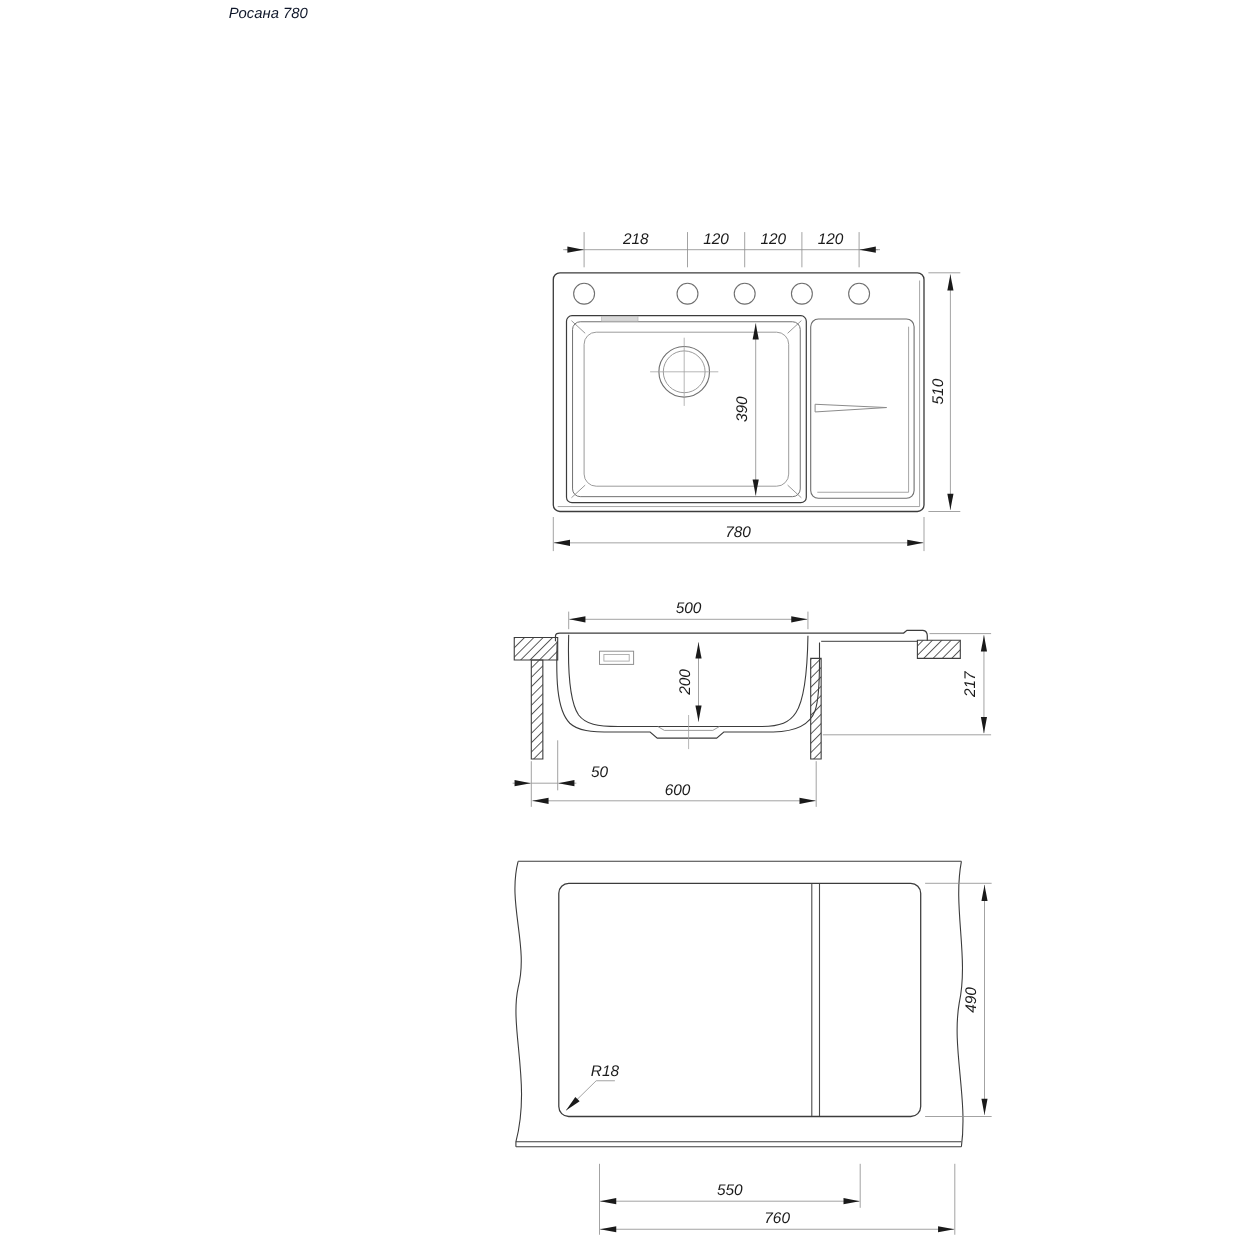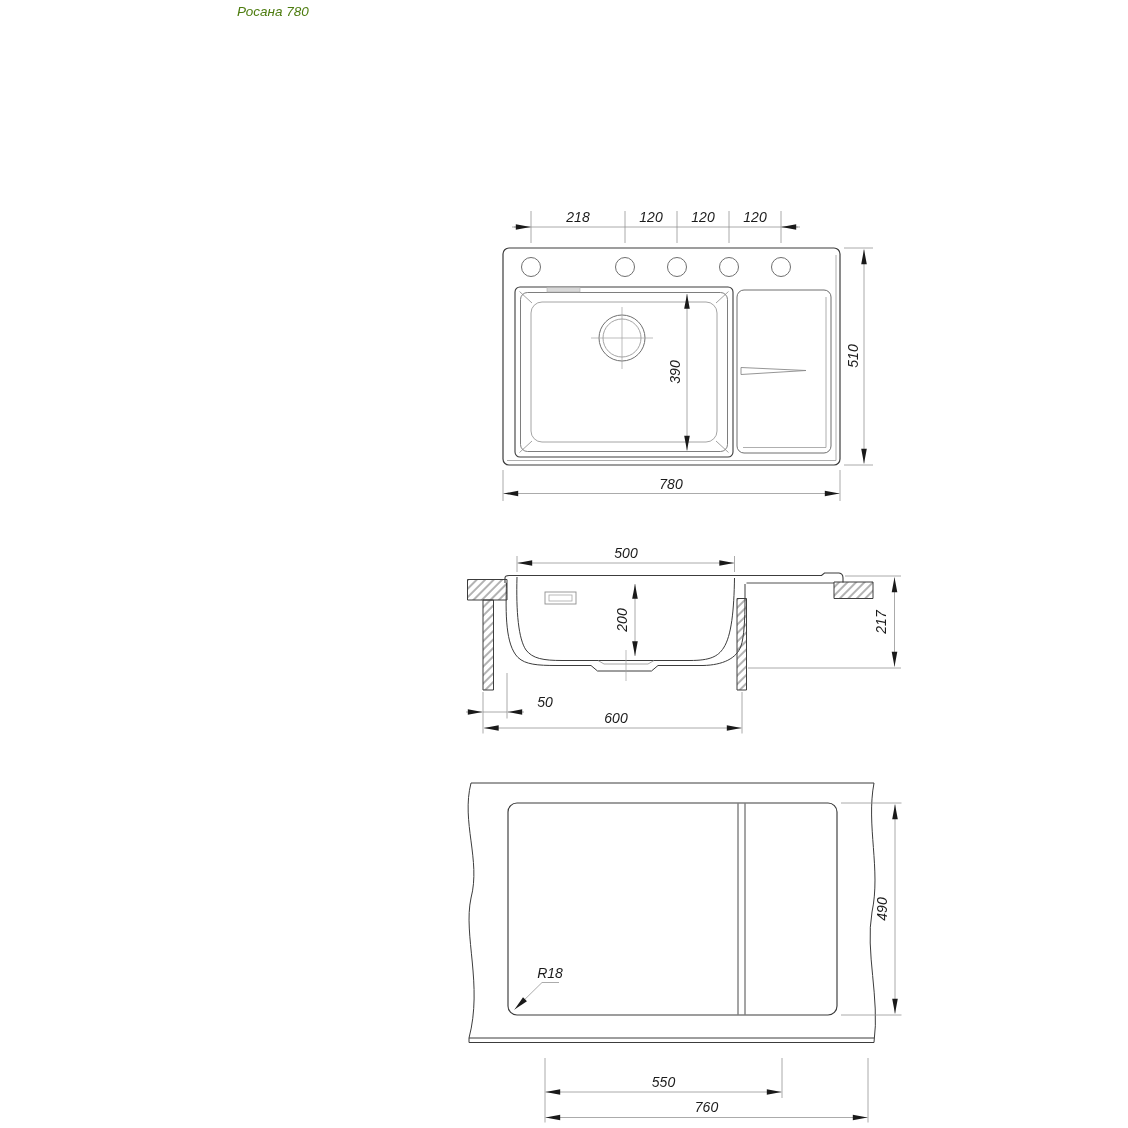--- a/index.html
+++ b/index.html
@@ -5,23 +5,23 @@
   html,body{margin:0;padding:0;background:#fff;}
   .canvas{
     position:relative;
     width:1128px;height:1128px;
     background:#ffffff;
     font-family:"Liberation Sans", sans-serif;
     overflow:hidden;
   }
   .drawing-title{
     position:absolute;
-    left:237px;top:4px;
+    left:208px;top:4px;
     font:italic 13.5px "Liberation Sans", sans-serif;
-    color:#4d7c0f;
+    color:#0f172a;
     white-space:nowrap;
   }
   svg{position:absolute;left:0;top:0;}
   .dim{
     font:italic 14px "Liberation Sans", sans-serif;
     fill:#1b1b1b;
     text-anchor:middle;
   }
   .outline{stroke:#3c3c3c;fill:none;}
   .mid{stroke:#6f6f6f;fill:none;}

